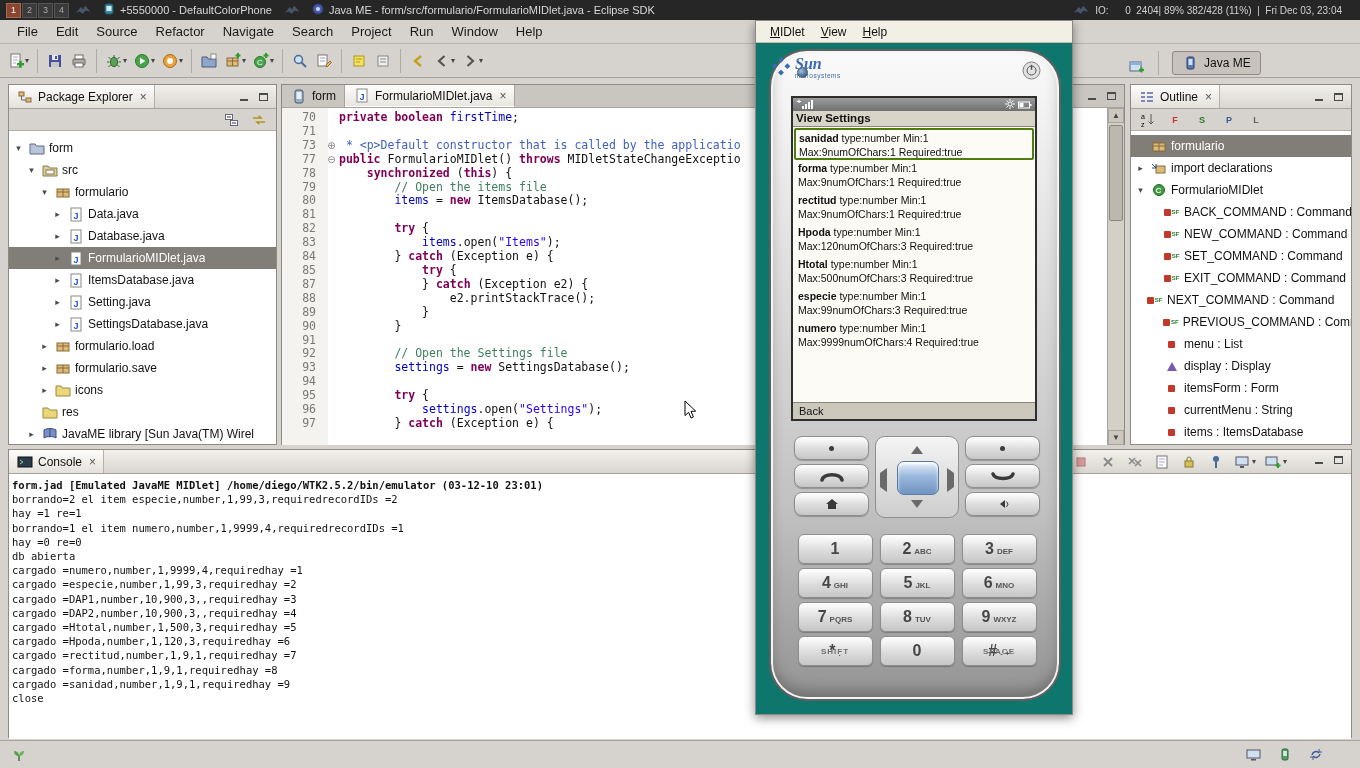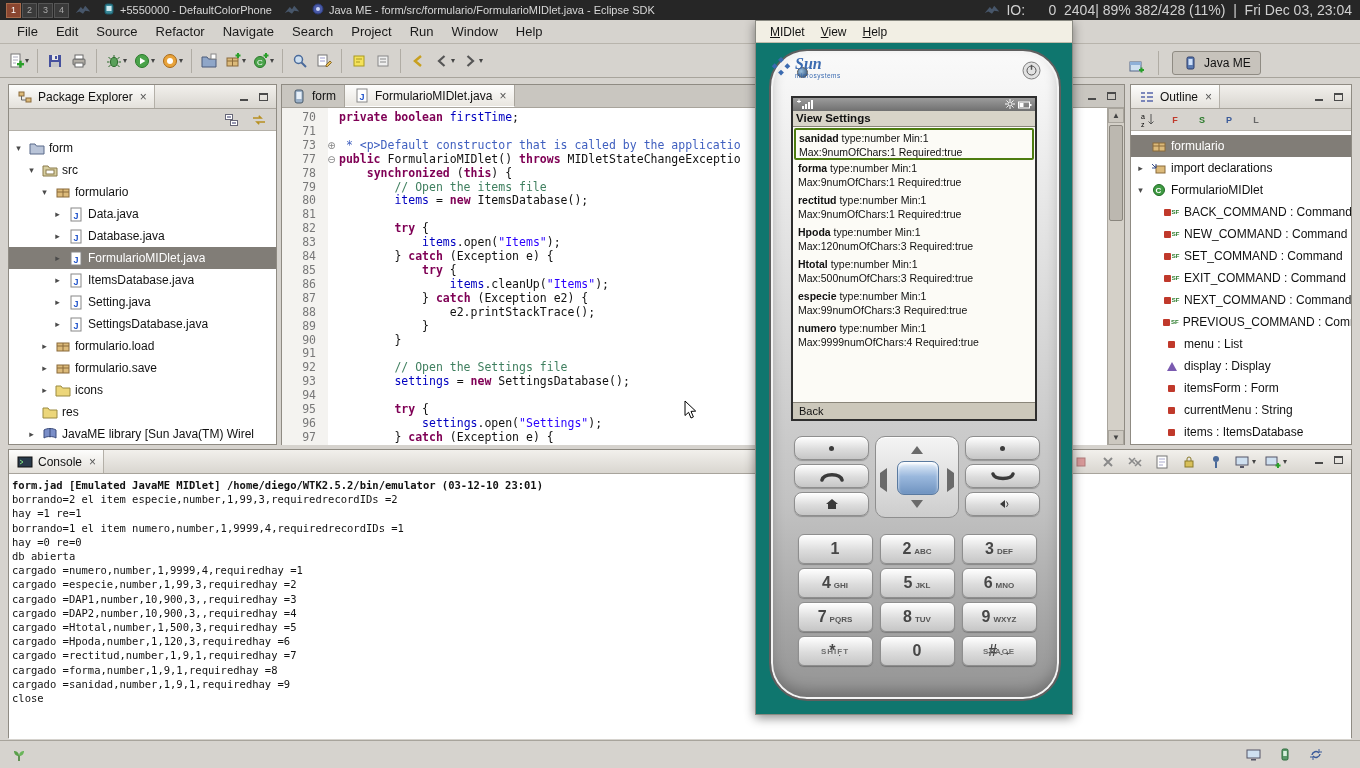--- a/index.html
+++ b/index.html
@@ -7,21 +7,21 @@
 #screen{position:relative;width:1360px;height:768px;background:#d6d3ce;overflow:hidden;font-size:12px;color:#111}
 
 
 #topbar{position:absolute;left:0;top:0;width:1360px;height:20px;background:#262626;color:#c8c8c8;display:flex;align-items:center;font-size:11px;gap:6px;padding:0 6px;z-index:60}
 #ws-pager{display:flex;gap:1px}
 .ws{width:15px;height:15px;background:#3a3a3a;border:1px solid #555;color:#aaa;font-size:9px;display:flex;align-items:center;justify-content:center}
 .ws.act{background:#8a4630;color:#fff;border-color:#a86a4a}
 .task{display:flex;align-items:center;gap:5px;padding:0 6px;height:18px;color:#d8d8d8;white-space:nowrap}
 .task-ic{display:inline-block}
 #topbar-spacer{flex:1}
-#topbar-status{white-space:pre;color:#d0d0d0;font-size:14px;margin-right:2px}
+#topbar-status{white-space:pre;color:#d0d0d0;font-size:10px;margin-right:12px}
 .eagle{display:inline-flex;align-items:center}
 
 
 #eclipse-menubar{position:absolute;left:0;top:20px;width:1360px;height:24px;background:#d6d3ce;border-bottom:1px solid #b8b4ac;display:flex;align-items:center;padding-left:8px;z-index:5}
 .menu-item{padding:3px 9px;font-size:13px;color:#1a1a1a}
 #eclipse-toolbar{position:absolute;left:0;top:44px;width:1360px;height:34px;background:#d6d3ce;border-bottom:1px solid #a8a49c;display:flex;align-items:center;padding-left:4px;z-index:5}
 .tb-btn{height:26px;min-width:24px;display:inline-flex;align-items:center;justify-content:center;border:1px solid transparent;border-radius:3px;padding:0 2px}
 .dd{font-size:8px;color:#444;margin-left:1px}
 .tb-sep{width:1px;height:24px;background:#b0aca4;margin:0 5px;display:inline-block}
 .ic{display:inline-flex;width:17px;height:16px;align-items:center;justify-content:center}
@@ -632,25 +632,20 @@
             <span class="ln">84</span>
             <span class="fm"></span>
             <span class="ct"><span class="tk-p">        } </span><span class="tk-k">catch</span><span class="tk-p"> (Exception e) {</span></span>
           </div>
           <div class="cl">
             <span class="ln">85</span>
             <span class="fm"></span>
             <span class="ct"><span class="tk-p">            </span><span class="tk-k">try</span><span class="tk-p"> {</span></span>
           </div>
           <div class="cl">
-            <span class="ln">86</span>
-            <span class="fm"></span>
-            <span class="ct"><span class="tk-p">                </span><span class="tk-f">items</span><span class="tk-p">.cleanUp(</span><span class="tk-s">"Items"</span><span class="tk-p">);</span></span>
-          </div>
-          <div class="cl">
             <span class="ln">87</span>
             <span class="fm"></span>
             <span class="ct"><span class="tk-p">            } </span><span class="tk-k">catch</span><span class="tk-p"> (Exception e2) {</span></span>
           </div>
           <div class="cl">
             <span class="ln">88</span>
             <span class="fm"></span>
             <span class="ct"><span class="tk-p">                e2.printStackTrace();</span></span>
           </div>
           <div class="cl">
@@ -811,21 +806,21 @@
           <span class="tlabel">SET_COMMAND : Command</span>
         </div>
         <div class="trow" style="padding-left:17px">
           <span class="exp"></span>
           <span class="ic">
             <span class="fld-red"></span>
             <span class="sf-badge">SF</span>
           </span>
           <span class="tlabel">EXIT_COMMAND : Command</span>
         </div>
-        <div class="trow" style="padding-left:17px">
+        <div class="trow" style="">
           <span class="exp"></span>
           <span class="ic">
             <span class="fld-red"></span>
             <span class="sf-badge">SF</span>
           </span>
           <span class="tlabel">NEXT_COMMAND : Command</span>
         </div>
         <div class="trow" style="padding-left:17px">
           <span class="exp"></span>
           <span class="ic">

